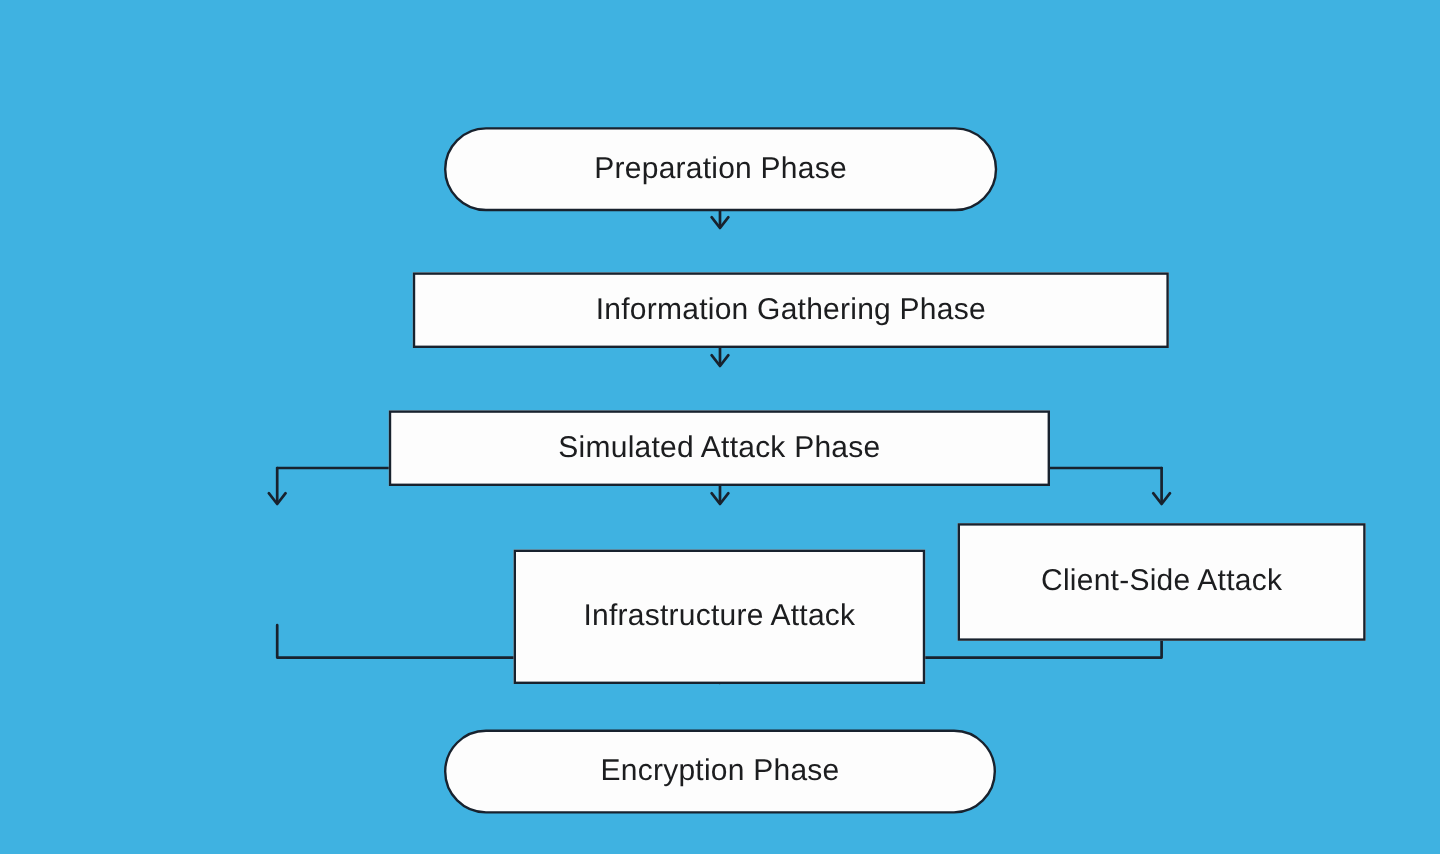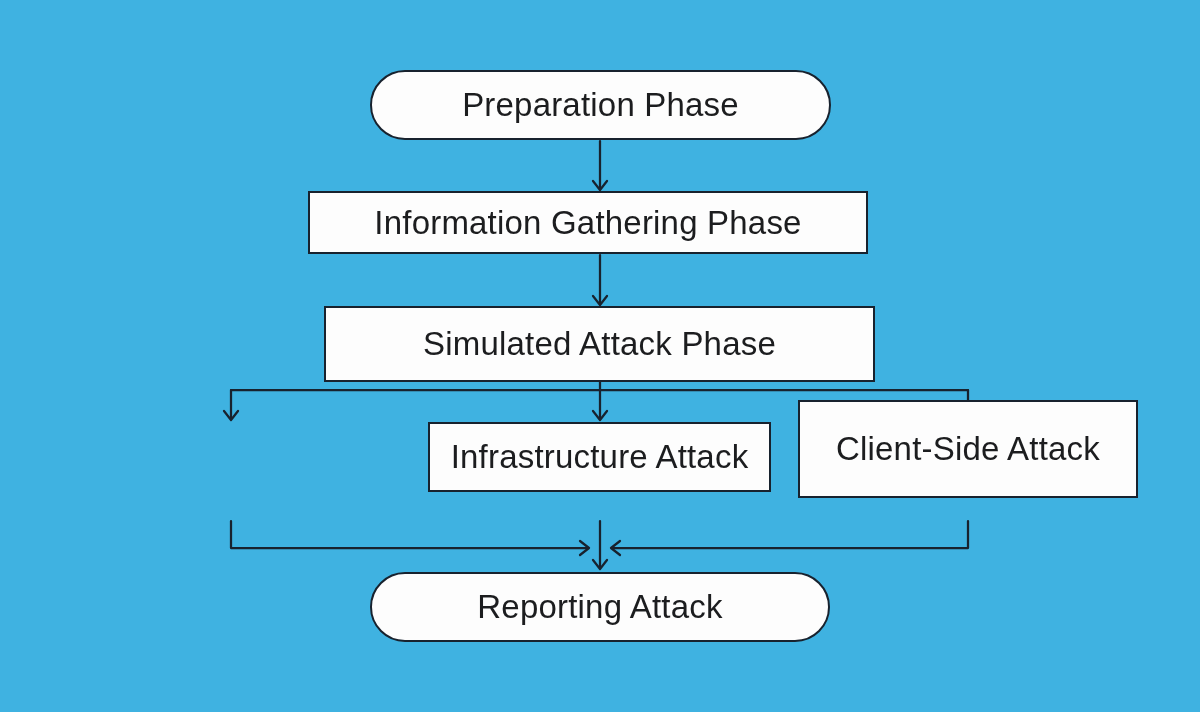--- a/index.html
+++ b/index.html
@@ -35,32 +35,33 @@
     position: absolute;
     box-sizing: border-box;
     background: #FDFDFD;
     border: 2px solid #18222E;
     color: #1C1D1F;
     display: flex;
     flex-direction: column;
     align-items: center;
     justify-content: center;
     text-align: center;
-    font-size: 33px;
+    font-size: 25px;
     line-height: 1.5;
     letter-spacing: 0.2px;
+    margin-top: 36px;
   }
   .node.stadium {
     border-radius: 36px;
   }
   #node-preparation        { left: 370px; top: 70px;  width: 461px; height: 70px; }
-  #node-info-gathering     { left: 308px; top: 191px; width: 560px; height: 63px; }
-  #node-simulated-attack   { left: 324px; top: 306px; width: 551px; height: 76px; }
+  #node-info-gathering     { left: 344px; top: 191px; width: 630px; height: 63px; }
+  #node-simulated-attack   { left: 324px; top: 306px; width: 551px; height: 63px; }
   #node-wifi-encryption    { left: 61px;  top: 422px; width: 340px; height: 98px; line-height: 1.58; }
-  #node-infrastructure     { left: 428px; top: 422px; width: 343px; height: 70px; }
+  #node-infrastructure     { left: 428px; top: 422px; width: 343px; height: 112px; }
   #node-client-side        { left: 798px; top: 400px; width: 340px; height: 98px; }
   #node-reporting          { left: 370px; top: 572px; width: 460px; height: 70px; }
   .node span { display: block; }
 </style>
 </head>
 <body>
 
 <div class="stage">
 
   <svg class="connectors" viewBox="0 0 1200 712" xmlns="http://www.w3.org/2000/svg">
@@ -104,16 +105,16 @@
 
   <div class="node" id="node-infrastructure">
     <span>Infrastructure Attack</span>
   </div>
 
   <div class="node" id="node-client-side">
     <span>Client-Side Attack</span>
   </div>
 
   <div class="node stadium" id="node-reporting">
-    <span>Reporting Attack</span>
+    <span>Encryption Phase</span>
   </div>
 
 </div>
 
 </body></html>

